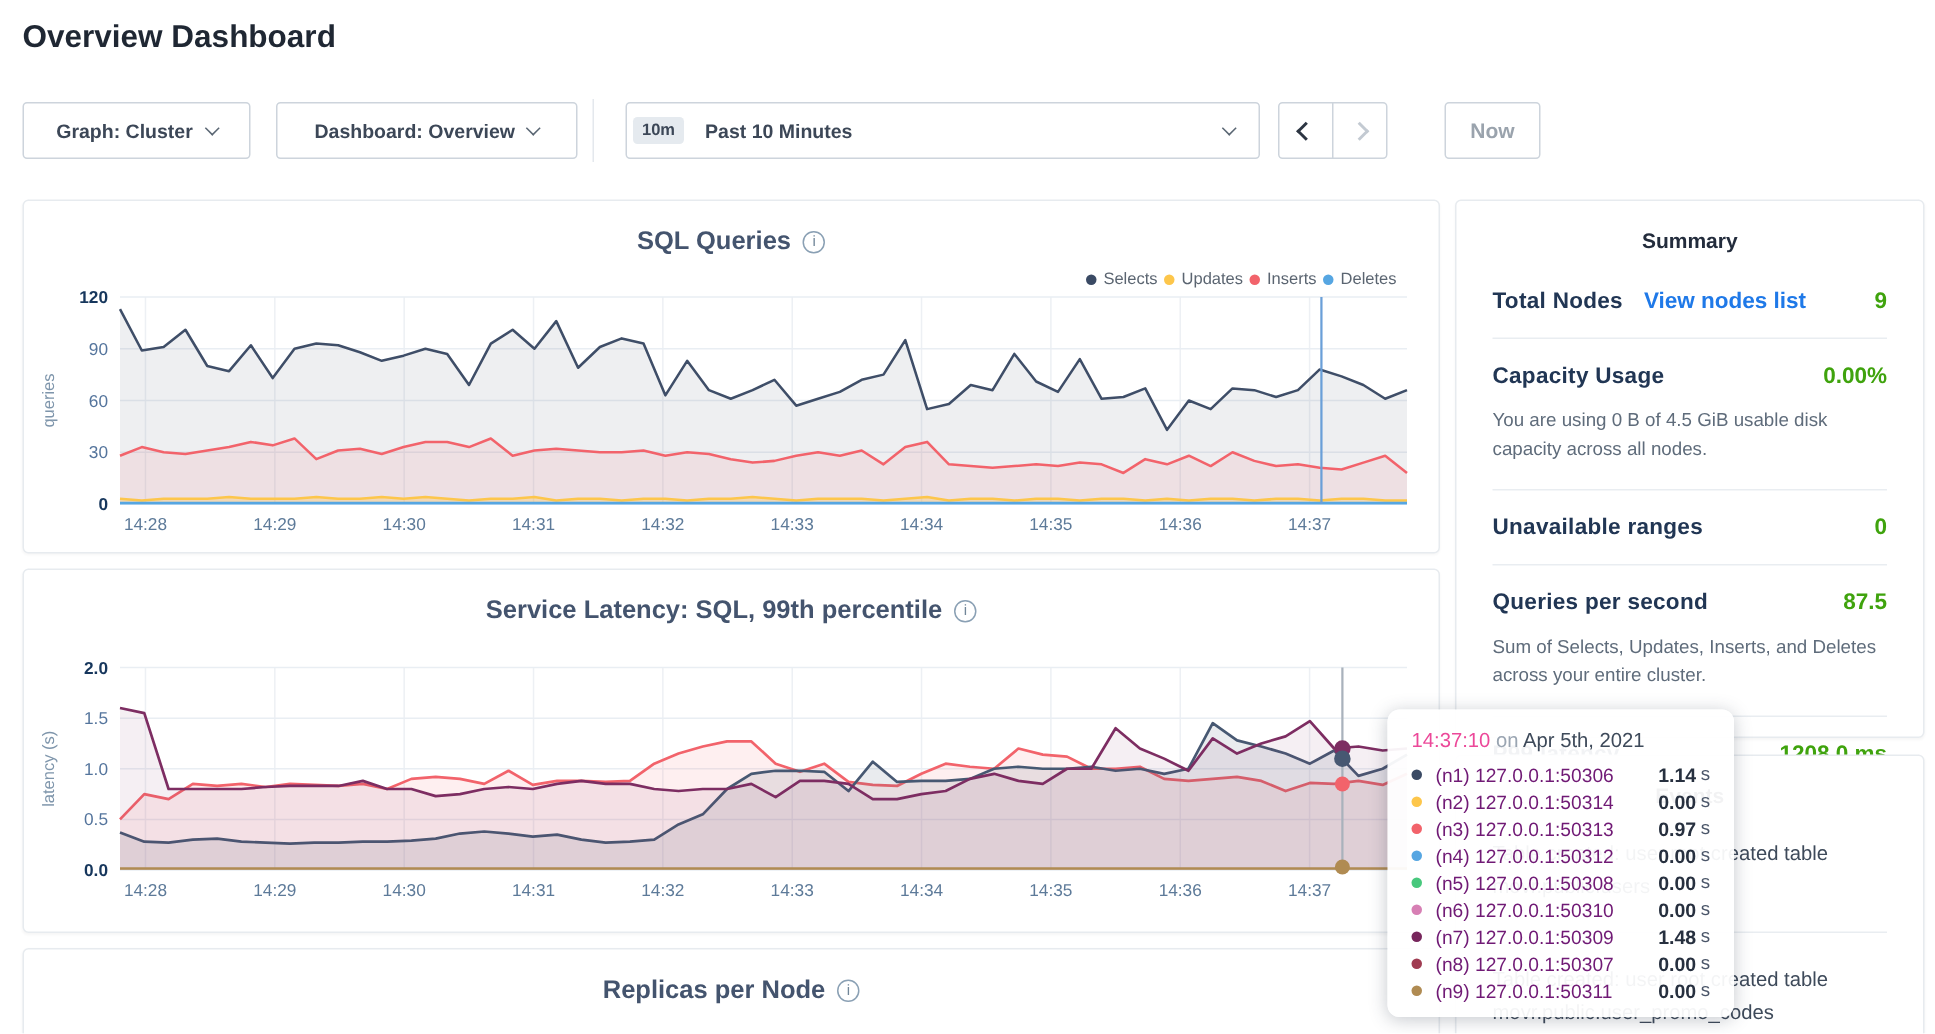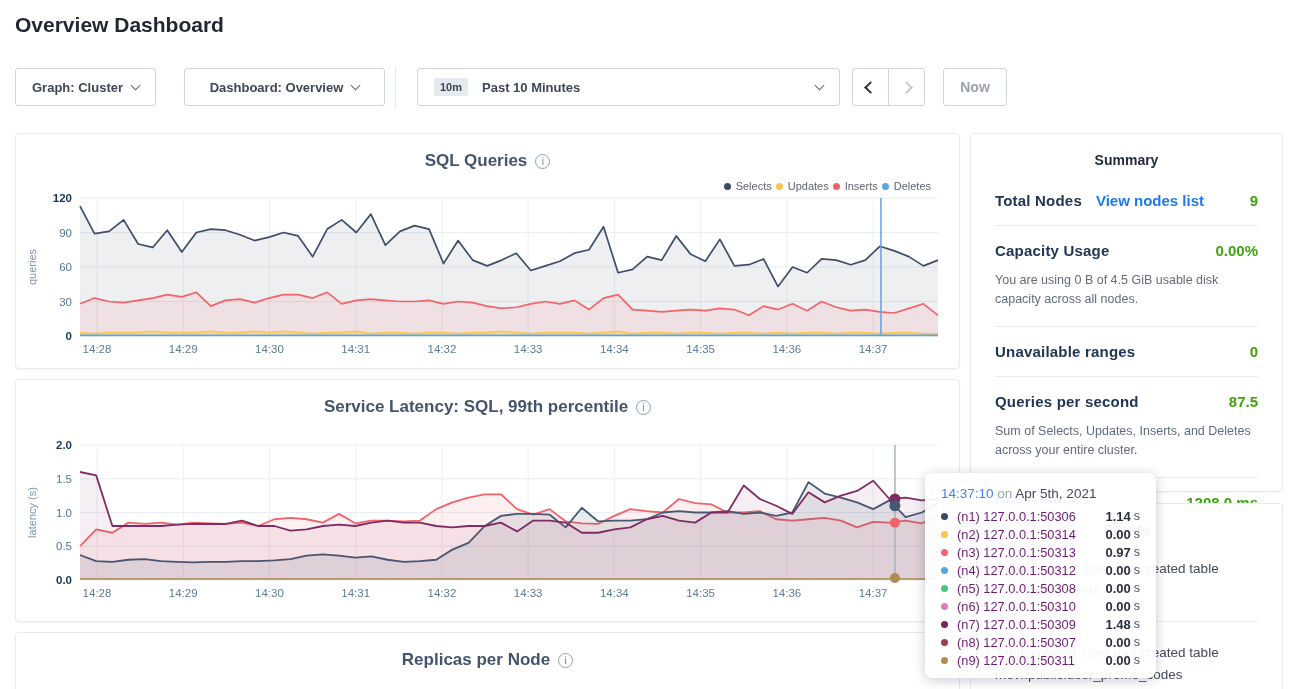--- a/index.html
+++ b/index.html
@@ -8,21 +8,21 @@
   .page { position:relative; width:1290px; height:689px; background:#fff; overflow:hidden; }
 
   .page-title { position:absolute; left:15px; top:13px; font-size:21px; font-weight:bold; color:#1f2733; }
 
   
   .ctl { position:absolute; top:68px; height:38px; background:#fff; border:1px solid #cdd4dc; border-radius:3px;
          display:flex; align-items:center; justify-content:center; font-size:13px; font-weight:bold; color:#3c4757; cursor:pointer; }
   .chev-down { width:7px; height:7px; border-right:1.5px solid #5a6673; border-bottom:1.5px solid #5a6673;
                transform:rotate(45deg); margin-left:9px; margin-top:-4px; }
   .tool-divider { position:absolute; left:395px; top:66px; width:1px; height:42px; background:#e4e8ed; }
-  .time-select { justify-content:flex-start; padding:0 16px; }
+  .time-select { justify-content:flex-start; padding:0 4px; }
   .range-badge { background:#e5eaef; border-radius:3px; font-size:11px; font-weight:bold; color:#3c4757; padding:3px 6px; margin-right:14px; }
   .time-chev { position:absolute; right:16px; }
   .nav-btn { font-size:15px; }
   .chev-left { width:9px; height:9px; border-left:2.5px solid #2c3542; border-bottom:2.5px solid #2c3542; transform:rotate(45deg); }
   .chev-right { width:9px; height:9px; border-right:2.5px solid #c3cad2; border-bottom:2.5px solid #c3cad2; transform:rotate(-45deg); }
   .now-btn { color:#9aa3ad; font-size:14px; cursor:default; }
 
   
   .card { position:absolute; background:#fff; border:1px solid #e7ebef; border-radius:4px; box-shadow:0 1px 2px rgba(0,0,0,0.04); }
   .chart-title-row { position:absolute; top:17px; left:0; right:0; display:flex; align-items:center; justify-content:center; gap:8px; }
@@ -47,57 +47,57 @@
 
   
   .events-title { text-align:center; font-size:14px; font-weight:bold; color:#232c3c; margin-bottom:20px; }
   .event-text { font-size:13.5px; color:#3e4a5a; line-height:1.6; }
   .event-hr { border:none; border-top:1px solid #e9edf1; margin:20px 0; }
 
   
   .tooltip { position:absolute; left:925px; top:473px; width:231px; height:205px; background:rgba(255,255,255,0.94);
              border-radius:8px; box-shadow:0 2px 12px rgba(50,60,80,0.28); padding:13px 16px 10px; z-index:10; }
   .tt-header { font-size:13.5px; margin-bottom:6px; }
-  .tt-time { color:#3b82f6; }
+  .tt-time { color:#ec4899; }
   .tt-on { color:#9aa5b2; }
   .tt-date { color:#3e4a5a; }
   .tt-row { display:flex; align-items:center; height:18px; }
   .tt-dot { width:7px; height:7px; border-radius:50%; margin-right:9px; flex:none; }
   .tt-label { font-size:12.8px; color:#701a75; }
   .tt-val { font-size:13px; font-weight:bold; color:#27303f; margin-left:auto; margin-right:14px; }
   .tt-unit { font-size:12.5px; color:#4a5568; margin-left:-11px; }
 </style>
 </head>
 <body>
 
 <div class="page">
 
   <div class="page-title">Overview Dashboard</div>
 
-  <div class="ctl" style="left:15px; width:141px;">
+  <div class="ctl" style="left:15px; width:152px;">
     <span>Graph: Cluster</span>
     <span class="chev-down"></span>
   </div>
   <div class="ctl" style="left:184px; width:201px;">
     <span>Dashboard: Overview</span>
     <span class="chev-down"></span>
   </div>
   <div class="tool-divider"></div>
   <div class="ctl time-select" style="left:417px; width:423px;">
     <span class="range-badge">10m</span>
     <span>Past 10 Minutes</span>
     <span class="chev-down time-chev"></span>
   </div>
   <div class="ctl nav-btn" style="left:852px; width:37px; border-radius:3px 0 0 3px;">
     <span class="chev-left"></span>
   </div>
   <div class="ctl nav-btn" style="left:888px; width:37px; border-radius:0 3px 3px 0;">
     <span class="chev-right"></span>
   </div>
-  <div class="ctl now-btn" style="left:943px; width:64px;">
+  <div class="ctl now-btn" style="left:963px; width:64px;">
     <span>Now</span>
   </div>
 
   <div class="card" style="left:15px; top:133px; width:945px; height:236px;">
     <div class="chart-title-row">
       <span class="chart-title">SQL Queries</span>
       <span class="info-icon">i</span>
     </div>
     <div class="legend">
       <span class="legend-item">

